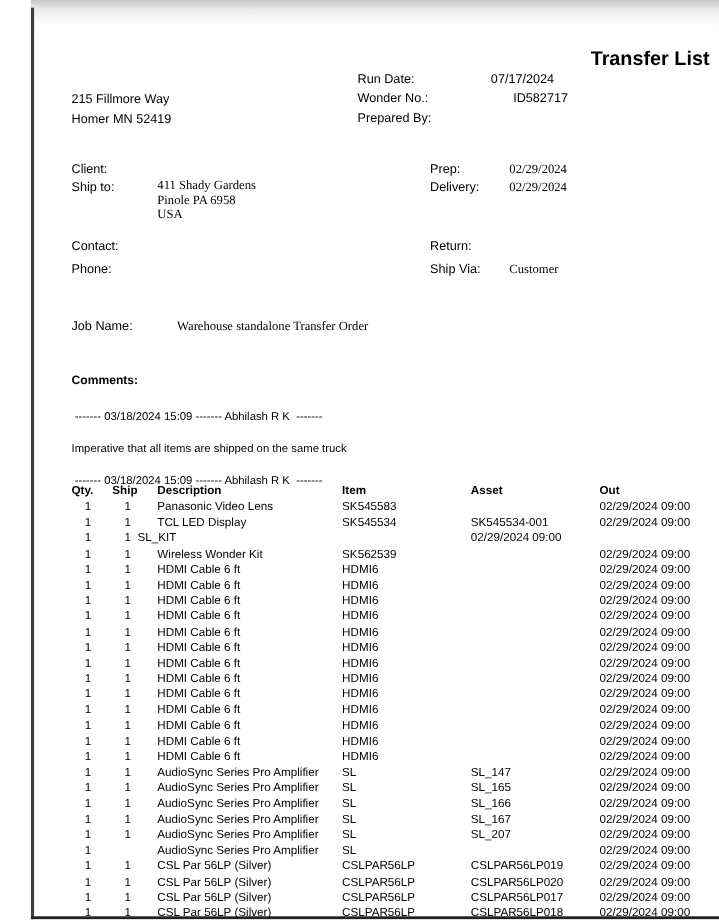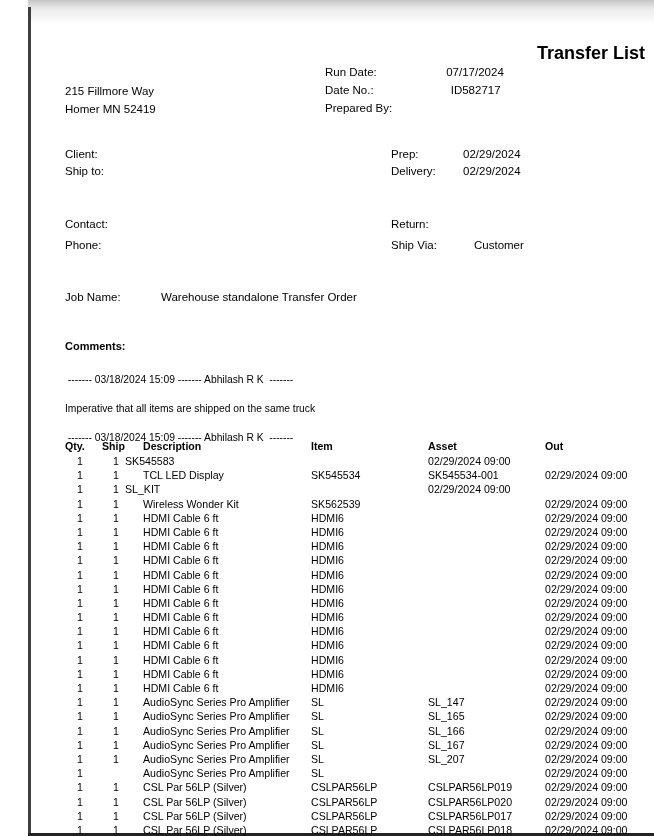--- a/index.html
+++ b/index.html
@@ -12,21 +12,21 @@
   .edge-right{right:0;top:7px;bottom:0;width:2px;background:#4a4a4a;}
   .edge-bottom{left:0;bottom:0;width:654px;height:3px;background:#222;}
   
   .header-right{top:43px;right:37px;width:320px;text-align:right;}
   .doc-title{font-size:18px;font-weight:bold;line-height:20px;letter-spacing:0;}
   .hdr-row{display:flex;font-size:11.5px;line-height:18px;}
   .hdr-value{width:127px;text-align:right;}
   .company{left:37px;top:82px;font-size:11.5px;line-height:18px;}
   
   .lbl{font-weight:normal;font-size:11.5px;line-height:14px;}
-  .val{font-size:11.5px;line-height:14px;}
+  .val{font-size:11.5px;line-height:14px;font-family:Liberation Serif, serif;}
   .shipto-lines{line-height:12.8px;}
   
   .comments-label{font-weight:bold;font-size:11px;}
   .comment-lines{font-size:10.3px;line-height:9.8px;white-space:pre;}
   
   .table{left:0;top:440px;width:539px;}
   .trow{display:grid;grid-template-columns:26px 34px 186px 117px 117px 137px;padding-left:37px;font-size:10.6px;height:14.2px;line-height:14.2px;}
   .thead{font-weight:bold;height:14px;line-height:12px;}
   .c-qty{text-align:right;}
   .c-ship{text-align:right;}
@@ -45,56 +45,61 @@
   <div class="abs edge-right"></div>
   <div class="abs edge-bottom"></div>
 
   <div class="abs header-right">
     <div class="doc-title">Transfer List</div>
     <div class="hdr-row">
       <span>Run Date:</span>
       <span class="hdr-value">07/17/2024</span>
     </div>
     <div class="hdr-row">
-      <span>Date No.:</span>
+      <span>Wonder No.:</span>
       <span class="hdr-value">ID582717</span>
     </div>
     <div class="hdr-row">
       <span>Prepared By:</span>
       <span class="hdr-value"></span>
     </div>
   </div>
 
   <div class="abs company">
     <div>215 Fillmore Way</div>
     <div>Homer MN 52419</div>
   </div>
 
   <span class="abs lbl" style="left:37px;top:147px;">Client:</span>
   <span class="abs val" style="left:115px;top:147px;"></span>
 
   <span class="abs lbl" style="left:37px;top:164px;">Ship to:</span>
+  <div class="abs val shipto-lines" style="left:115px;top:163px;">
+    <div>411 Shady Gardens</div>
+    <div>Pinole PA 6958</div>
+    <div>USA</div>
+  </div>
 
   <span class="abs lbl" style="left:363px;top:147px;">Prep:</span>
   <span class="abs val" style="left:435px;top:147px;">02/29/2024</span>
 
   <span class="abs lbl" style="left:363px;top:164px;">Delivery:</span>
   <span class="abs val" style="left:435px;top:164px;">02/29/2024</span>
 
   <span class="abs lbl" style="left:37px;top:217px;">Contact:</span>
   <span class="abs val" style="left:115px;top:217px;"></span>
 
   <span class="abs lbl" style="left:363px;top:217px;">Return:</span>
   <span class="abs val" style="left:435px;top:217px;"></span>
 
   <span class="abs lbl" style="left:37px;top:238px;">Phone:</span>
   <span class="abs val" style="left:115px;top:238px;"></span>
 
   <span class="abs lbl" style="left:363px;top:238px;">Ship Via:</span>
-  <span class="abs val" style="left:446px;top:238px;">Customer</span>
+  <span class="abs val" style="left:435px;top:238px;">Customer</span>
 
   <span class="abs lbl" style="left:37px;top:290px;">Job Name:</span>
   <span class="abs val" style="left:133px;top:290px;">Warehouse standalone Transfer Order</span>
 
   <span class="abs comments-label" style="left:37px;top:340px;">Comments:</span>
   <div class="abs comment-lines" style="left:37px;top:355px;">
     <div> ------- 03/18/2024 15:09 ------- Abhilash R K  -------</div>
     <div>Imperative that all items are shipped on the same truck</div>
     <div> ------- 03/18/2024 15:09 ------- Abhilash R K  -------</div>
   </div>
@@ -106,20 +111,21 @@
       <span class="c-desc">Description</span>
       <span class="c-item">Item</span>
       <span class="c-asset">Asset</span>
       <span class="c-out">Out</span>
     </div>
     <div>
 
     <div class="trow tdata">
         <span class="c-qty">1</span>
         <span class="c-ship">1</span>
+        <span class="c-desc">Panasonic Video Lens</span>
         <span class="c-item">SK545583</span>
         <span class="c-asset"></span>
         <span class="c-out">02/29/2024 09:00</span>
       </div>
         <div class="trow tdata">
         <span class="c-qty">1</span>
         <span class="c-ship">1</span>
         <span class="c-desc">TCL LED Display</span>
         <span class="c-item">SK545534</span>
         <span class="c-asset">SK545534-001</span>

